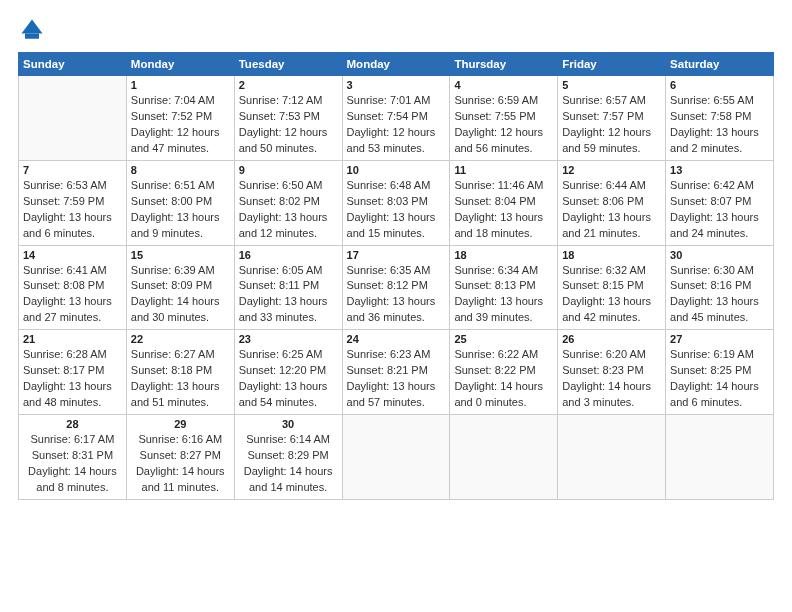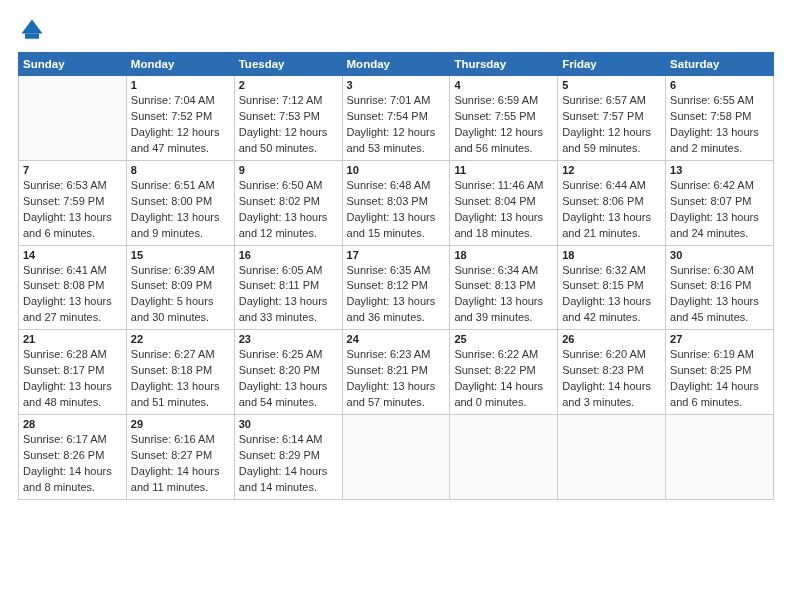--- a/index.html
+++ b/index.html
@@ -78,20 +78,21 @@
     .calendar td {
       border: 1px solid #ccc;
       vertical-align: top;
       padding: 3px 4px;
       font-size: 9.5px;
       color: #333;
       height: 82px;
     }
     .calendar tr:last-child td {
       height: 72px;
+      text-align: center;
     }
     .day-num {
       font-size: 11px;
       font-weight: bold;
       color: #222;
       display: block;
       margin-bottom: 2px;
     }
     .day-info {
       font-size: 11px;
@@ -252,21 +253,21 @@
           <span>Sunrise: 6:41 AM</span><br>
           <span>Sunset: 8:08 PM</span><br>
           <span>Daylight: 13 hours and 27 minutes.</span>
         </div>
       </td>
           <td>
         <span class="day-num">15</span>
         <div class="day-info">
           <span>Sunrise: 6:39 AM</span><br>
           <span>Sunset: 8:09 PM</span><br>
-          <span>Daylight: 5 hours and 30 minutes.</span>
+          <span>Daylight: 14 hours and 30 minutes.</span>
         </div>
       </td>
           <td>
         <span class="day-num">16</span>
         <div class="day-info">
           <span>Sunrise: 6:05 AM</span><br>
           <span>Sunset: 8:11 PM</span><br>
           <span>Daylight: 13 hours and 33 minutes.</span>
         </div>
       </td>
@@ -317,21 +318,21 @@
         <div class="day-info">
           <span>Sunrise: 6:27 AM</span><br>
           <span>Sunset: 8:18 PM</span><br>
           <span>Daylight: 13 hours and 51 minutes.</span>
         </div>
       </td>
           <td>
         <span class="day-num">23</span>
         <div class="day-info">
           <span>Sunrise: 6:25 AM</span><br>
-          <span>Sunset: 8:20 PM</span><br>
+          <span>Sunset: 12:20 PM</span><br>
           <span>Daylight: 13 hours and 54 minutes.</span>
         </div>
       </td>
           <td>
         <span class="day-num">24</span>
         <div class="day-info">
           <span>Sunrise: 6:23 AM</span><br>
           <span>Sunset: 8:21 PM</span><br>
           <span>Daylight: 13 hours and 57 minutes.</span>
         </div>
@@ -359,21 +360,21 @@
           <span>Sunset: 8:25 PM</span><br>
           <span>Daylight: 14 hours and 6 minutes.</span>
         </div>
       </td>
         </tr>
         <tr>
           <td>
         <span class="day-num">28</span>
         <div class="day-info">
           <span>Sunrise: 6:17 AM</span><br>
-          <span>Sunset: 8:26 PM</span><br>
+          <span>Sunset: 8:31 PM</span><br>
           <span>Daylight: 14 hours and 8 minutes.</span>
         </div>
       </td>
           <td>
         <span class="day-num">29</span>
         <div class="day-info">
           <span>Sunrise: 6:16 AM</span><br>
           <span>Sunset: 8:27 PM</span><br>
           <span>Daylight: 14 hours and 11 minutes.</span>
         </div>

